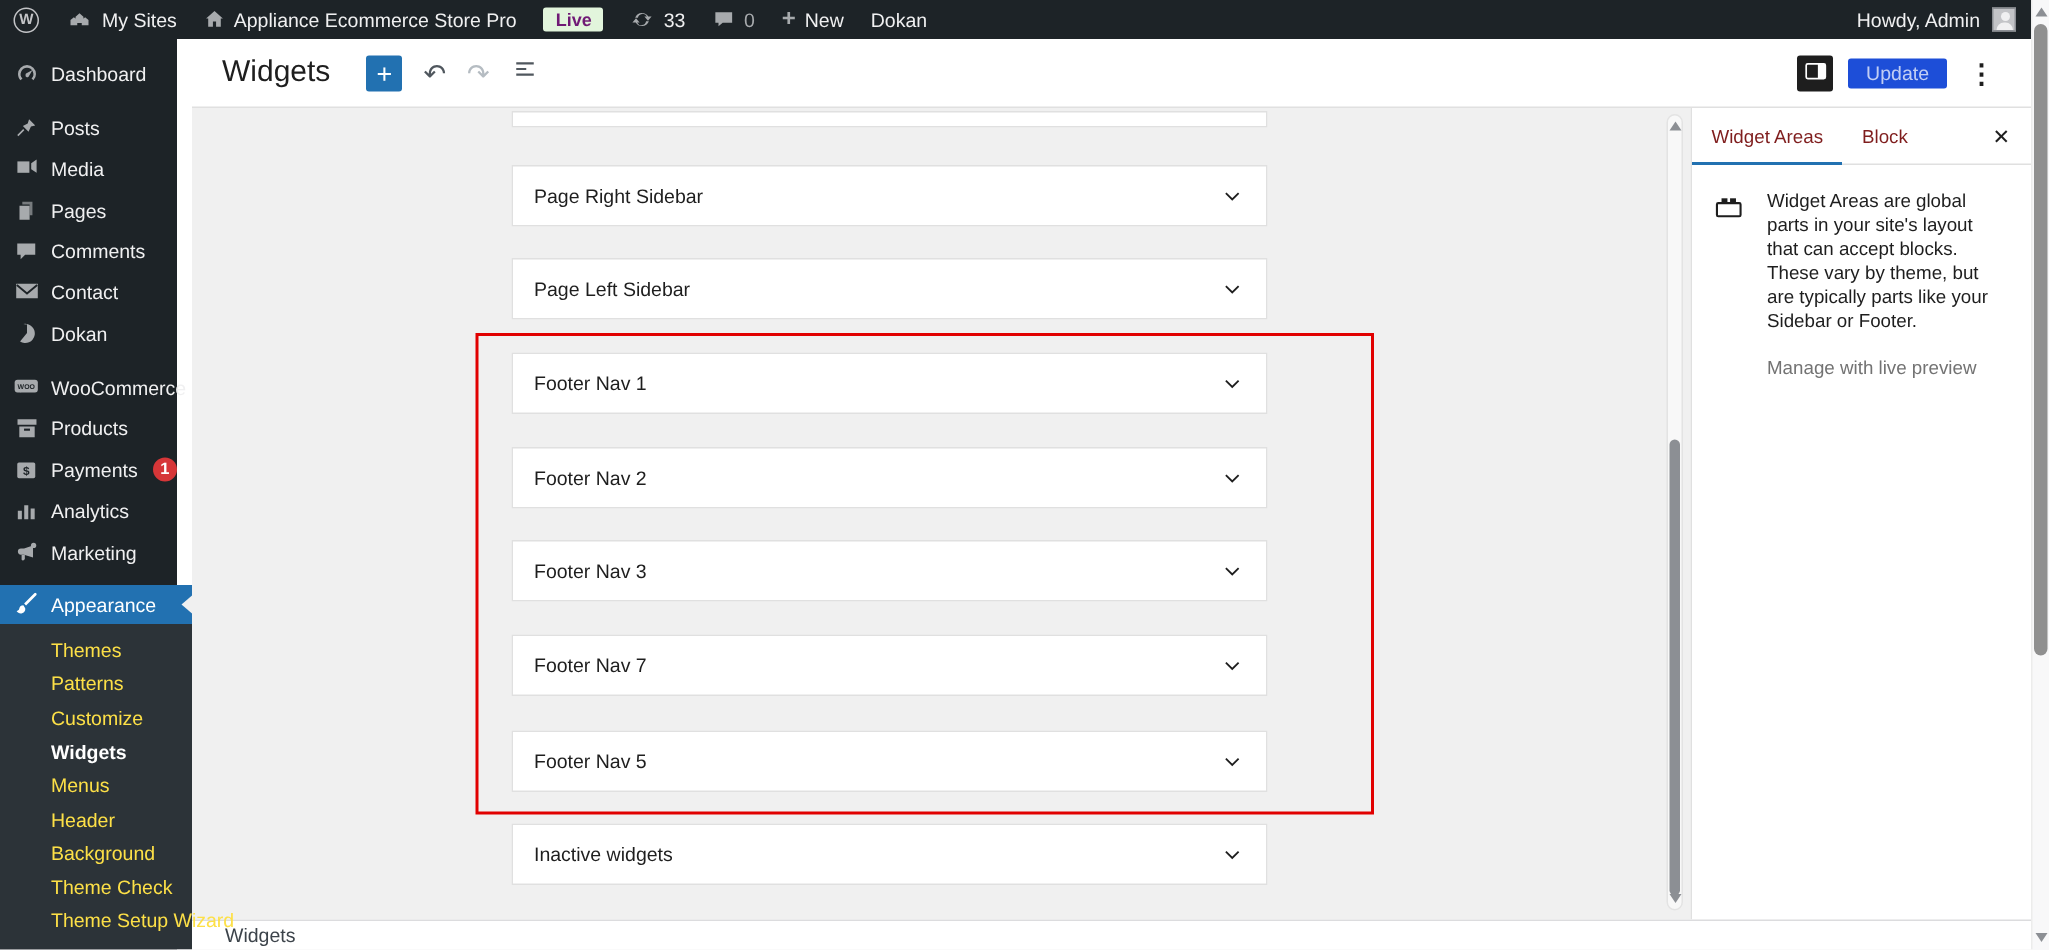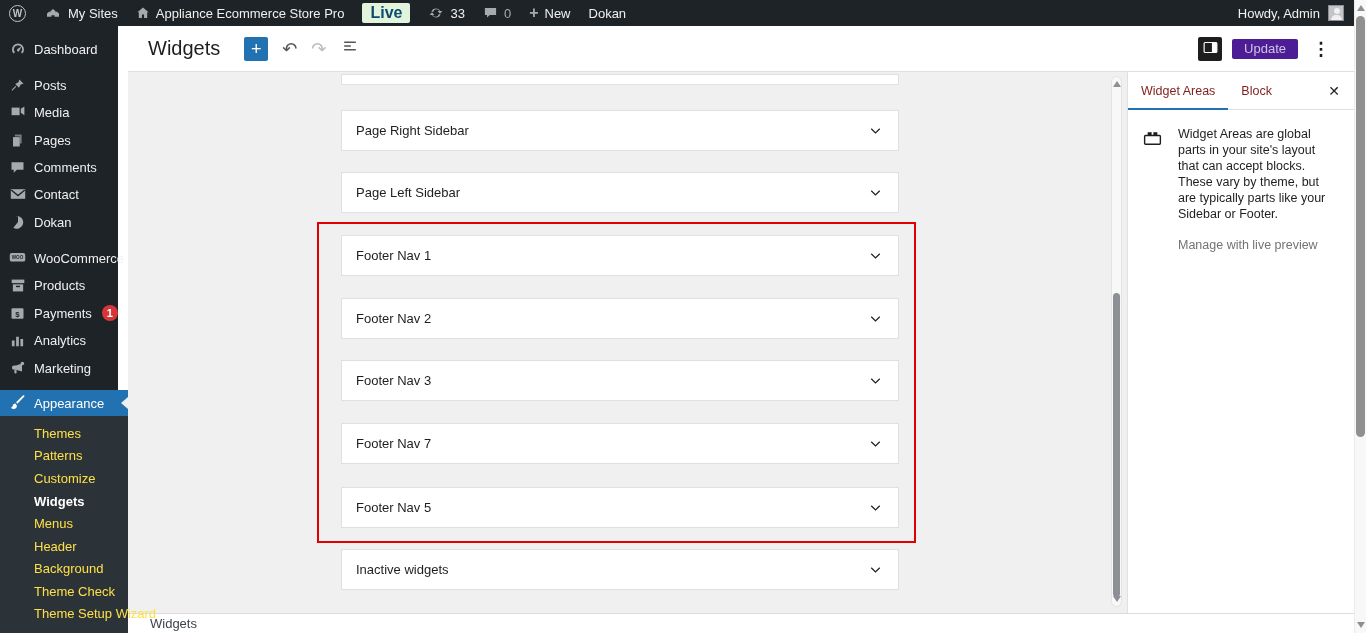--- a/index.html
+++ b/index.html
@@ -6,21 +6,21 @@
   html,body { width:1366px; height:633px; overflow:hidden; }
   body { font-family:"Liberation Sans", sans-serif; background:#fff; position:relative; }
 
   
   .admin-bar { position:absolute; left:0; top:0; width:1354px; height:26px; background:#1d2327;
     display:flex; align-items:center; color:#f0f0f1; font-size:13px; z-index:30; }
   .ab-item { display:flex; align-items:center; gap:6px; padding:0 9px; height:100%; cursor:pointer; white-space:nowrap; }
   .ab-icon { color:#a7aaad; display:flex; align-items:center; }
   .wp-logo { width:17px; height:17px; border:1.6px solid #c3c4c7; border-radius:50%;
     display:flex; align-items:center; justify-content:center; font-size:10px; font-weight:bold; color:#c3c4c7; }
-  .live-badge { background:#e2f5dc; color:#0c4a6e; font-size:16px; padding:1px 8px; border-radius:2px; font-weight:bold; }
+  .live-badge { background:#e2f5dc; color:#701a75; font-size:12px; padding:1px 8px; border-radius:2px; font-weight:bold; }
   .muted { color:#a7aaad; }
   .ab-right { margin-left:auto; display:flex; align-items:center; gap:8px; padding-right:10px; }
   .avatar { width:16px; height:16px; background:#c3c4c7; display:inline-block; position:relative; overflow:hidden; border:1px solid #8c8f94; }
   .avatar::before { content:""; position:absolute; left:4.5px; top:2px; width:6px; height:6px; border-radius:50%; background:#f0f0f1; }
   .avatar::after { content:""; position:absolute; left:2px; top:9px; width:11px; height:7px; border-radius:5px 5px 0 0; background:#f0f0f1; }
 
   
   .sidebar { position:absolute; left:0; top:26px; width:118px; height:607px; background:#1d2327; z-index:20; }
   .sb-item { position:absolute; left:0; width:128px; height:22px; display:flex; align-items:center; gap:8px;
     padding-left:9px; color:#f0f0f1; font-size:13px; cursor:pointer; }
@@ -43,27 +43,27 @@
   .page-title { font-size:20px; font-weight:500; color:#1e1e1e; margin-left:20px; }
   .btn-plus { width:24px; height:24px; background:#2271b1; color:#fff; border:none; border-radius:2px;
     font-size:18px; line-height:22px; margin-left:24px; cursor:pointer; display:flex; align-items:center; justify-content:center; }
   .hbtn { background:none; border:none; font-size:18px; margin-left:14px; cursor:pointer; display:flex; align-items:center; }
   .undo { color:#50575e; }
   .redo { color:#b5bcc2; }
   .listview { margin-left:14px; }
   .hdr-right { margin-left:auto; display:flex; align-items:center; gap:10px; margin-right:20px; }
   .btn-panel { width:24px; height:24px; background:#1e1e1e; border:none; border-radius:2px; cursor:pointer;
     display:flex; align-items:center; justify-content:center; }
-  .btn-update { height:20px; padding:0 12px; background:#4c1d95; color:rgba(255,255,255,0.72); border:none;
+  .btn-update { height:20px; padding:0 12px; background:#1d4ed8; color:rgba(255,255,255,0.72); border:none;
     border-radius:2px; font-size:13px; cursor:pointer; font-family:inherit; }
   .btn-kebab { background:none; border:none; font-size:18px; font-weight:bold; color:#1e1e1e; cursor:pointer; padding:0 4px; }
 
   
   .content { position:absolute; left:128px; top:72px; width:999px; height:541px; background:#f0f0f0; overflow:hidden; }
-  .area { position:absolute; left:213px; width:558px; height:41px; background:#fff; border:1px solid #e0e0e0;
+  .area { position:absolute; left:213px; width:504px; height:41px; background:#fff; border:1px solid #e0e0e0;
     display:flex; align-items:center; justify-content:space-between; padding:0 14px; cursor:pointer; }
   .area-label { font-size:13px; font-weight:500; color:#1e1e1e; }
   .chev { display:flex; align-items:center; color:#1e1e1e; }
   .area-partial { top:2px; height:11px; }
   .highlight-box { position:absolute; left:189px; top:150px; width:599px; height:321px;
     border:2px solid #e10000; pointer-events:none; }
 
   
   .content-scrollbar { position:absolute; right:5px; top:4px; width:11px; height:531px;
     background:#f8f8f8; border:1px solid #e3e3e3; border-radius:6px; }

